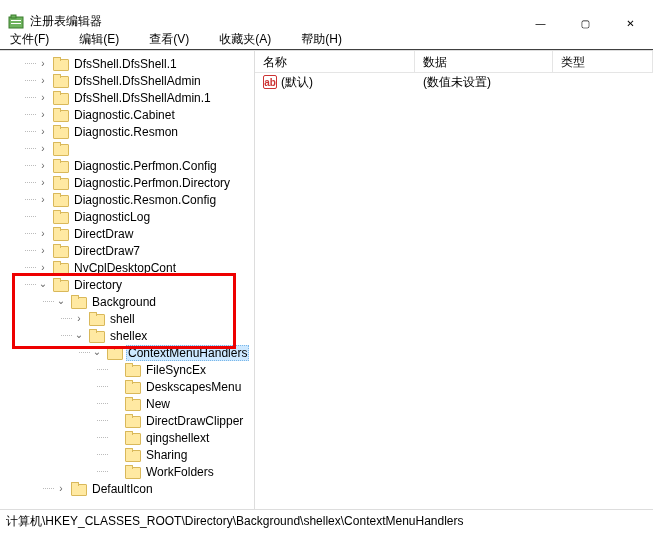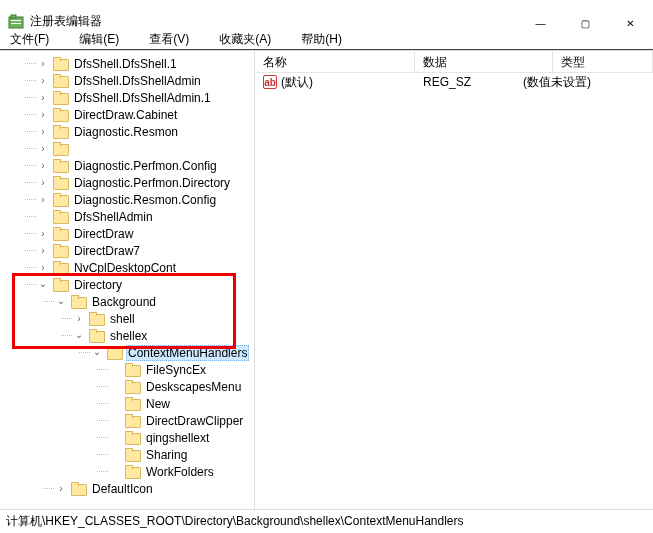--- a/index.html
+++ b/index.html
@@ -95,21 +95,21 @@
           <span class="toggle">›</span>
           <span class="folder-icon"></span>
           <span class="node-label">DfsShell.DfsShellAdmin.1</span>
         </div>
         <div class="node-row">
           <span class="indent" style="width: 36px;">
             <span class="dotline-h" style="left: 25px; width: 11px;"></span>
           </span>
           <span class="toggle">›</span>
           <span class="folder-icon"></span>
-          <span class="node-label">DirectDraw.Cabinet</span>
+          <span class="node-label">Diagnostic.Cabinet</span>
         </div>
         <div class="node-row">
           <span class="indent" style="width: 36px;">
             <span class="dotline-h" style="left: 25px; width: 11px;"></span>
           </span>
           <span class="toggle">›</span>
           <span class="folder-icon"></span>
           <span class="node-label">Diagnostic.Resmon</span>
         </div>
         <div class="node-row">
@@ -142,21 +142,21 @@
           <span class="toggle">›</span>
           <span class="folder-icon"></span>
           <span class="node-label">Diagnostic.Resmon.Config</span>
         </div>
         <div class="node-row">
           <span class="indent" style="width: 36px;">
             <span class="dotline-h" style="left: 25px; width: 11px;"></span>
           </span>
           <span class="toggle empty"></span>
           <span class="folder-icon"></span>
-          <span class="node-label">DfsShellAdmin</span>
+          <span class="node-label">DiagnosticLog</span>
         </div>
         <div class="node-row">
           <span class="indent" style="width: 36px;">
             <span class="dotline-h" style="left: 25px; width: 11px;"></span>
           </span>
           <span class="toggle">›</span>
           <span class="folder-icon"></span>
           <span class="node-label">DirectDraw</span>
         </div>
         <div class="node-row">
@@ -285,19 +285,18 @@
     <div class="colheads">
       <div class="colhead col-name">名称</div>
       <div class="colhead col-data">数据</div>
       <div class="colhead col-type">类型</div>
     </div>
     <div class="row">
       <div class="col-name" style="display:flex;align-items:center;">
         <span class="valicon">ab</span>
         <span>(默认)</span>
       </div>
-      <div class="col-type">REG_SZ</div>
       <div class="col-data">(数值未设置)</div>
     </div>
   </div>
 </div>
 
 <div class="statusbar">计算机\HKEY_CLASSES_ROOT\Directory\Background\shellex\ContextMenuHandlers</div>
 
 </body></html>

